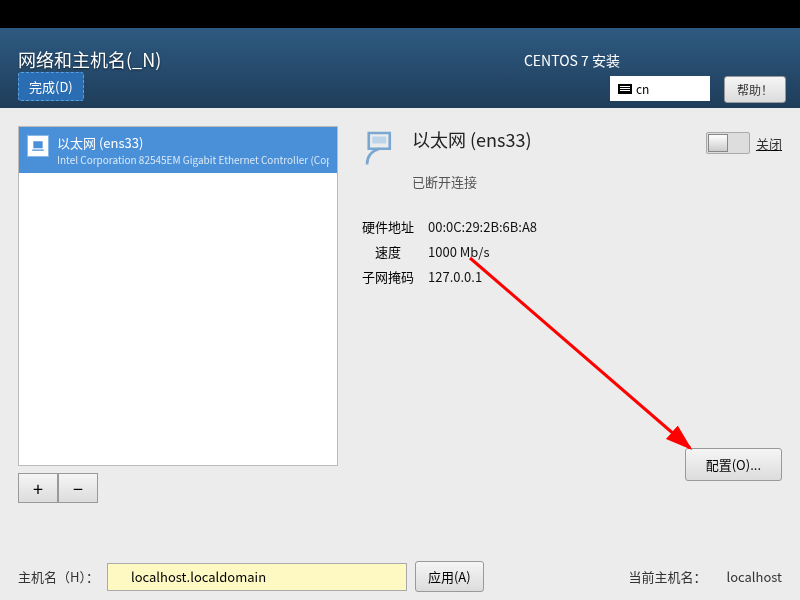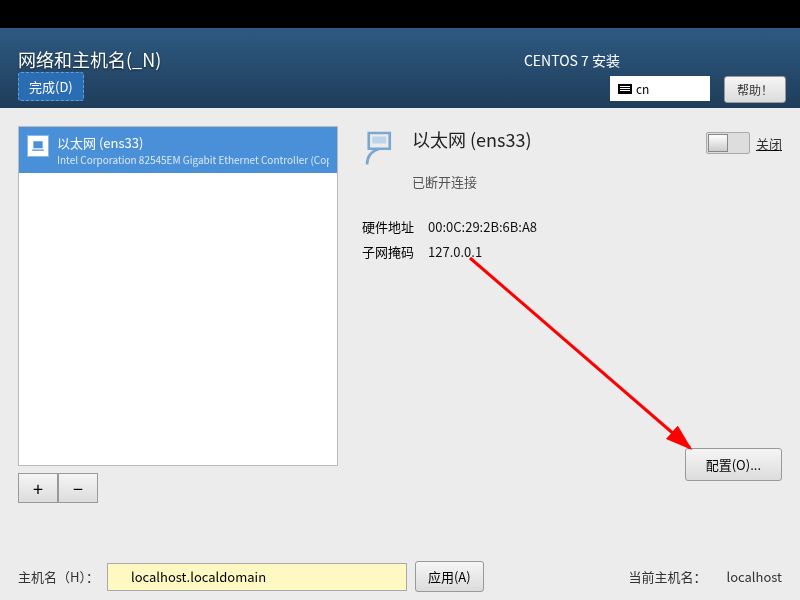--- a/index.html
+++ b/index.html
@@ -99,20 +99,24 @@
           <span class="toggle-label">关闭</span>
         </div>
       </div>
 
       <div class="info-table">
         <div class="info-row">
           <div class="info-key">硬件地址</div>
           <div class="info-val">00:0C:29:2B:6B:A8</div>
         </div>
         <div class="info-row">
+          <div class="info-key">速度</div>
+          <div class="info-val">1000 Mb/s</div>
+        </div>
+        <div class="info-row">
           <div class="info-key">子网掩码</div>
           <div class="info-val">127.0.0.1</div>
         </div>
       </div>
     </div>
 
     <button class="config-btn">配置(O)...</button>
 
     <svg class="arrow-svg" style="top:140px; left:460px; width:260px; height:220px;" viewBox="0 0 260 220">
       <defs>

